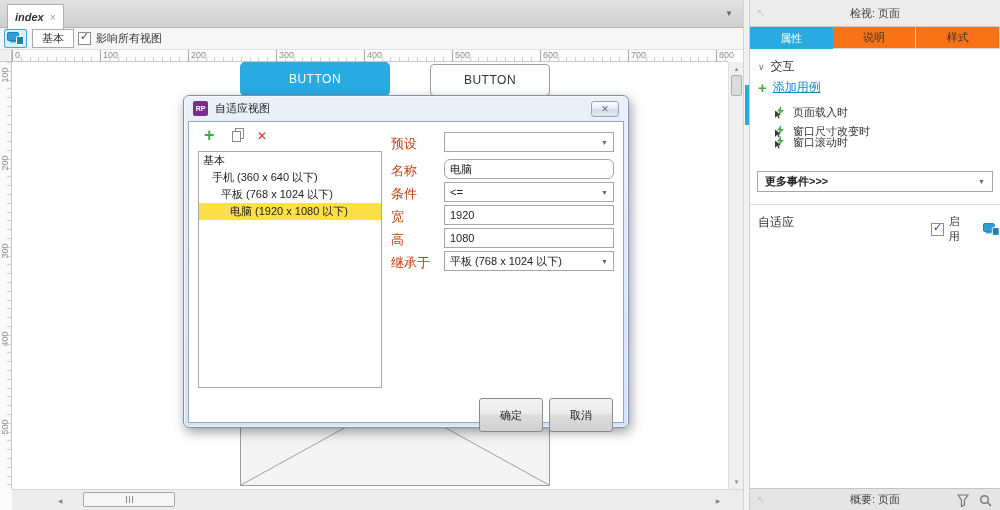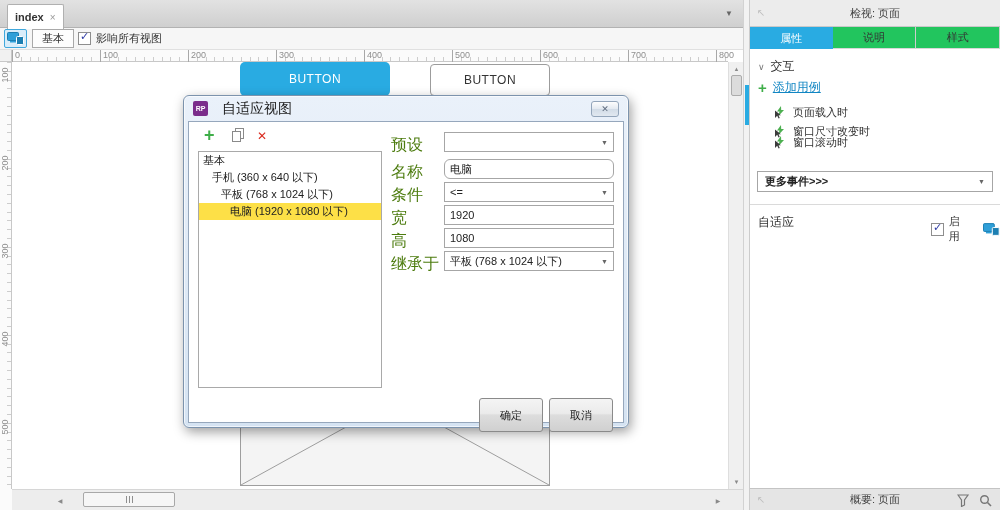--- a/index.html
+++ b/index.html
@@ -3,21 +3,21 @@
 <meta charset="utf-8">
 <style>
   * { margin:0; padding:0; box-sizing:border-box; }
   html,body { width:1000px; height:510px; overflow:hidden; }
   body { font-family:"Liberation Sans","DejaVu Sans",sans-serif; background:#fff; }
   #app { position:relative; width:1000px; height:510px; background:#fff; overflow:hidden; }
   .abs { position:absolute; }
 
   
   .tabbar { left:0; top:0; width:743px; height:28px; background:linear-gradient(#e2e2e2,#cfcfcf); border-bottom:1px solid #b2b2b2; }
-  .page-tab { position:absolute; left:7px; top:4px; height:25px; background:#fff; border:1px solid #b0b0b0; border-bottom:none; border-radius:2px 2px 0 0; display:flex; align-items:center; padding:0 7px; font-size:11px; font-weight:bold; color:#333; z-index:2; }
+  .page-tab { position:absolute; left:7px; top:4px; height:25px; background:#fff; border:1px solid #b0b0b0; border-bottom:none; border-radius:2px 2px 0 0; display:flex; align-items:center; padding:0 7px; font-size:11px; font-weight:bold; color:#333; z-index:2;font-style:italic; }
   .page-tab .close-x { font-weight:normal; color:#999; font-size:10px; margin-left:6px; }
   .tabbar-caret { position:absolute; right:10px; top:9px; font-size:8px; color:#666; }
 
   
   .toolbar { left:0; top:28px; width:743px; height:22px; background:#f6f6f6; border-bottom:1px solid #e0e0e0; }
   .tool-devices { position:absolute; left:4px; top:1px; width:23px; height:19px; background:#d9edfa; border:1px solid #41a8dc; border-radius:2px; display:flex; align-items:center; justify-content:center; }
   .btn-basic { position:absolute; left:32px; top:1px; height:19px; padding:0 9px; background:#fdfdfd; border:1px solid #a9a9a9; font-size:11px; color:#333; display:flex; align-items:center; }
   .affect-row { position:absolute; left:78px; top:3px; display:flex; align-items:center; gap:5px; font-size:11px; color:#333; }
   .checkbox { width:13px; height:13px; background:#fff; border:1px solid #8e8e8e; position:relative; display:inline-block; }
   .checkbox .tick { position:absolute; left:1px; top:-3px; color:#2d3aa5; font-size:11px; font-weight:bold; }
@@ -50,51 +50,51 @@
 
   
   .splitter { left:743px; top:0; width:7px; height:510px; background:#f2f2f2; border-left:1px solid #d2d2d2; border-right:1px solid #cccccc; z-index:4; }
   .splitter-indicator { left:745px; top:85px; width:4px; height:40px; background:#29abe2; z-index:5; }
 
   
   .panel { left:750px; top:0; width:250px; height:510px; background:#fff; }
   .insp-header { position:absolute; left:0; top:0; width:250px; height:27px; background:#ececec; border-bottom:1px solid #c9c9c9; display:flex; align-items:center; justify-content:center; font-size:11px; color:#444; }
   .corner-arrow { position:absolute; left:7px; top:8px; color:#bdbdbd; font-size:10px; line-height:10px; }
   .insp-tabs { position:absolute; left:0; top:27px; width:250px; height:22px; display:flex; }
-  .insp-tab { flex:1; display:flex; align-items:center; justify-content:center; font-size:11px; color:#333; background:#22c55e; border-right:1px solid #cdcdcd; border-bottom:1px solid #d8d8d8; }
+  .insp-tab { flex:1; display:flex; align-items:center; justify-content:center; font-size:11px; color:#333; background:#f97316; border-right:1px solid #cdcdcd; border-bottom:1px solid #d8d8d8; }
   .insp-tab.active { background:#29abe2; color:#fff; border-right:none; border-bottom:none; }
   .sec-interaction { position:absolute; left:8px; top:58px; font-size:12px; color:#333; display:flex; align-items:center; gap:6px; }
   .sec-interaction .chev { color:#777; font-size:9px; }
   .add-case { position:absolute; left:8px; top:79px; display:flex; align-items:center; gap:6px; }
   .add-case .plus { color:#3fae49; font-weight:bold; font-size:15px; line-height:15px; }
   .add-case a { color:#1286c3; font-size:12px; text-decoration:underline; }
   .event-row { position:absolute; left:23px; display:flex; align-items:center; gap:7px; font-size:11px; color:#333; height:16px; }
   .more-events { position:absolute; left:7px; top:171px; width:236px; height:21px; background:#fff; border:1px solid #a6a6a6; display:flex; align-items:center; padding:0 7px; font-size:11px; font-weight:bold; color:#222; }
   .more-events .dd { margin-left:auto; color:#666; font-size:7px; }
   .panel-divider { position:absolute; left:0; top:204px; width:250px; border-top:1px solid #dadada; }
   .adaptive-label { position:absolute; left:8px; top:214px; font-size:12px; color:#333; }
   .adaptive-enable { position:absolute; left:181px; top:214px; display:flex; align-items:center; gap:5px; font-size:11px; color:#333; }
   .summary-bar { position:absolute; left:0; top:488px; width:250px; height:22px; background:#e5e5e5; border-top:1px solid #c4c4c4; display:flex; align-items:center; justify-content:center; font-size:11px; color:#444; }
   .summary-icons { position:absolute; right:8px; top:5px; display:flex; gap:9px; }
 
   
   .dialog { left:183px; top:95px; width:446px; height:333px; background:linear-gradient(#eaf1fa,#d5e3f2); border:1px solid #7c93ad; border-radius:6px; box-shadow:2px 4px 12px rgba(0,0,0,.38), inset 0 0 0 1px rgba(255,255,255,.65); z-index:10; }
   .dlg-title { position:absolute; left:0; top:0; width:100%; height:25px; display:flex; align-items:center; padding:0 9px; }
   .rp-icon { width:15px; height:15px; background:#7b2d8b; border-radius:2px; color:#fff; font-size:7px; font-weight:bold; display:flex; align-items:center; justify-content:center; }
-  .dlg-title-text { margin-left:14px; font-size:14px; color:#1c1c1c; }
+  .dlg-title-text { margin-left:7px; font-size:11px; color:#1c1c1c; }
   .dlg-close { position:absolute; right:9px; top:5px; width:28px; height:16px; background:linear-gradient(#fdfdfd,#e4eaf1 48%,#d2dce7 52%,#e1e8f0); border:1px solid #93a5ba; border-radius:3px; display:flex; align-items:center; justify-content:center; color:#606d7f; font-size:9px; font-weight:bold; }
   .dlg-body { position:absolute; left:4px; top:25px; width:436px; height:302px; background:#fff; border:1px solid #96a7bc; }
   .tool-plus  { position:absolute; left:15px; top:4px; color:#3fae49; font-size:18px; font-weight:bold; line-height:18px; }
   .tool-copy  { position:absolute; left:42px; top:6px; }
   .tool-del   { position:absolute; left:68px; top:7px; color:#da2c20; font-size:12px; font-weight:bold; }
   .view-list { position:absolute; left:9px; top:29px; width:184px; height:237px; background:#fff; border:1px solid #a9a9a9; overflow:hidden; }
   .view-item { height:17px; line-height:17px; font-size:11px; color:#222; white-space:nowrap; }
   .view-item.i0{ padding-left:4px; } .view-item.i1{ padding-left:13px; } .view-item.i2{ padding-left:22px; } .view-item.i3{ padding-left:31px; }
   .view-item.selected { background:#fde047; }
-  .f-label { position:absolute; left:202px; font-size:16px; color:#4d7c0f; }
+  .f-label { position:absolute; left:202px; font-size:13px; color:#c2410c; }
   .f-input { position:absolute; left:255px; width:170px; height:20px; border:1px solid #a6a6a6; font-size:11px; color:#222; padding:0 5px; font-family:inherit; background:#fff; }
   .f-select { position:absolute; left:255px; width:170px; height:20px; border:1px solid #a6a6a6; background:#fff; font-size:11px; color:#222; display:flex; align-items:center; padding:0 5px; }
   .f-select .dd { margin-left:auto; color:#666; font-size:7px; }
   .dlg-btn { position:absolute; top:276px; width:64px; height:34px; background:linear-gradient(#f4f4f4,#ebebeb 45%,#dddddd 50%,#d0d0d0); border:1px solid #8a8a8a; border-radius:3px; font-size:11px; color:#222; display:flex; align-items:center; justify-content:center; }
   .btn-ok { left:290px; } .btn-cancel { left:360px; }
 </style>
 </head>
 <body>
 
 <div id="app">

